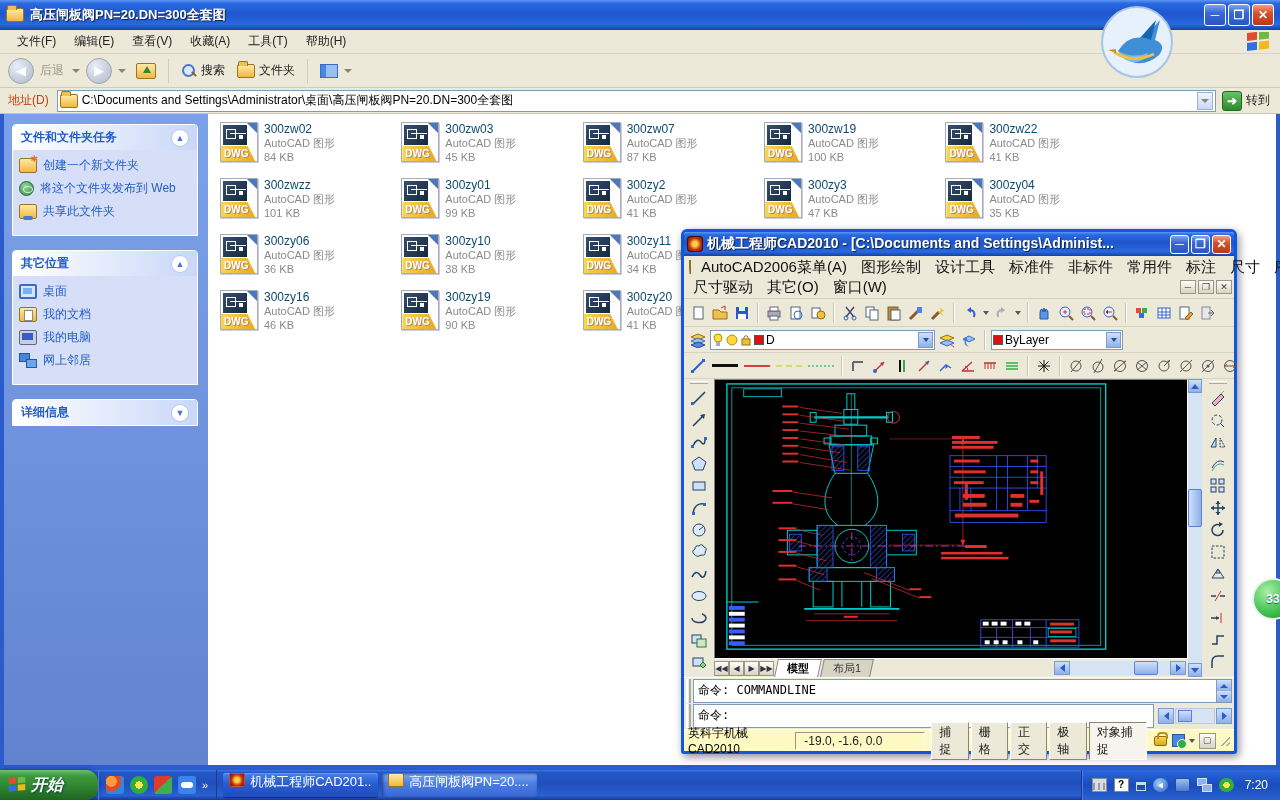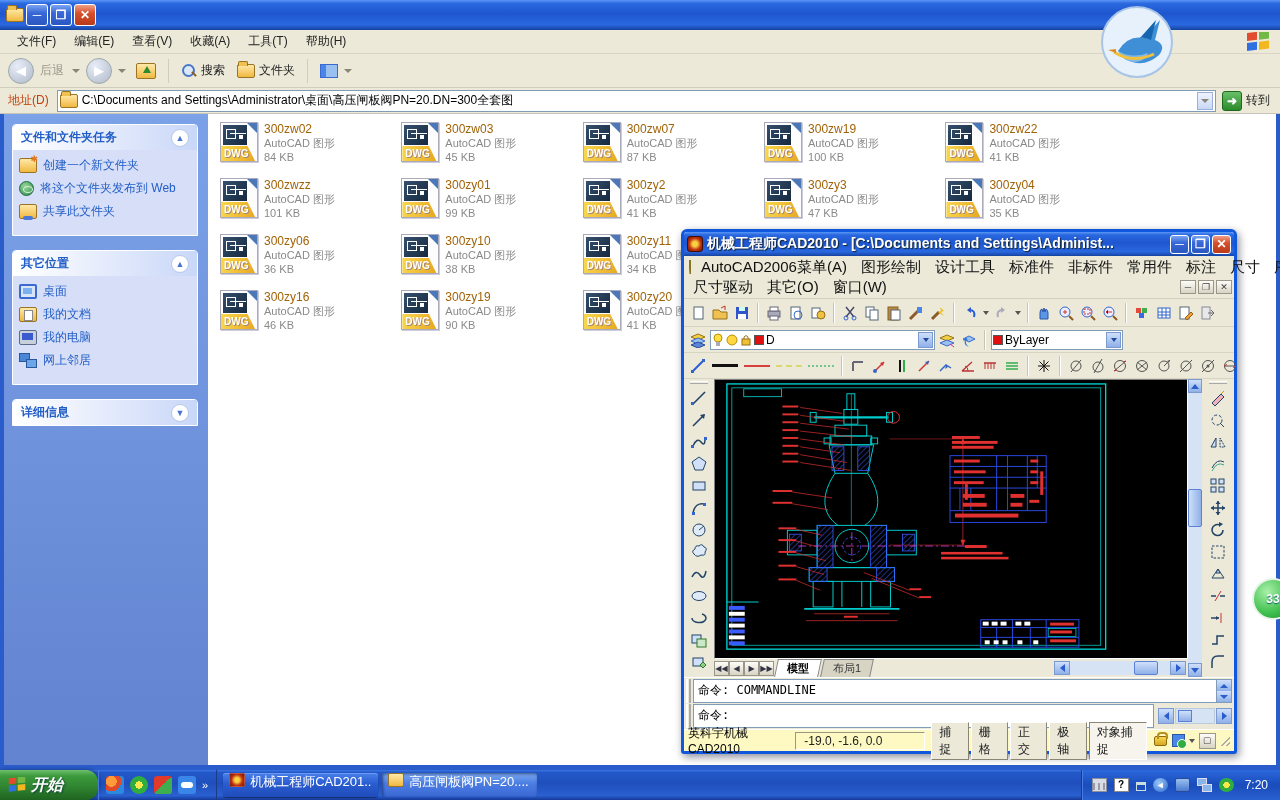--- a/index.html
+++ b/index.html
@@ -73,21 +73,21 @@
   .filearea{flex:1;position:relative;background:#fff;padding:6px 0 0 10px}
   .frow{height:56px;white-space:nowrap}
   .fitem{display:inline-flex;width:178px;height:52px;vertical-align:top;gap:6px;padding:2px}
   .dwg{position:relative;width:38px;height:40px;flex-shrink:0;background:#fdfdfd;border:1px solid #aab;box-shadow:1px 1px 0 #ccd}
   .dwg-g{position:absolute;left:2px;top:2px;width:24px;height:20px;background:linear-gradient(135deg,#35506e,#16283e);}
   .dwg-g:after{content:"";position:absolute;left:3px;top:4px;width:8px;height:8px;border:1px solid #fff;background:transparent;box-shadow:10px 3px 0 -3px #fff}
   .dwg-g:before{content:"";position:absolute;left:7px;top:8px;width:16px;height:1px;background:#fff}
   .dwg-fold{position:absolute;right:0;top:0;width:0;height:0;border-left:10px solid transparent;border-top:10px solid #4a78b8}
   .dwg-band{position:absolute;left:0;bottom:0;width:34px;height:15px;background:linear-gradient(100deg,#f8d850,#e8a820);clip-path:polygon(0 0,78% 0,100% 100%,0 100%);color:#fff;font-weight:bold;font-size:10px;padding-left:3px;line-height:15px;text-shadow:1px 1px 0 #a87;}
   .fmeta{display:flex;flex-direction:column;line-height:14px;overflow:hidden}
-  .fname{color:#a16207}
+  .fname{color:#0c4a6e}
   .ftype,.fsize{color:#8a8a8a;font-size:11px}
 
   
   .bird-badge{position:absolute;left:1100px;top:5px;width:74px;height:74px;z-index:40}
   .green-ball{position:absolute;right:-14px;top:578px;width:42px;height:42px;border-radius:50%;z-index:45;
     background:radial-gradient(circle at 35% 30%,#a8f0a8,#3fbf4f 60%,#208a30);border:2px solid #e8f4e8;
     display:flex;align-items:center;justify-content:center;color:#fff;font-weight:bold;font-size:12px;text-shadow:0 1px 1px #166}
 
   
   #cadwin{position:absolute;left:681px;top:229px;width:556px;height:525px;z-index:30;
@@ -201,20 +201,21 @@
   .ty-net:before{left:0;top:0}.ty-net:after{right:0;bottom:0}
   .ty-plus{border-radius:50%;background:radial-gradient(circle at 50% 50%,#ffe84a 30%,#2fae3f 32%)}
 </style>
 </head>
 <body>
 
 <div id="screen">
 
   <div class="xp-titlebar">
     <span class="ico-folder-open"></span>
+    <span class="xp-title-text">高压闸板阀PN=20.DN=300全套图</span>
     <span class="winbtn">─</span>
     <span class="winbtn">❐</span>
     <span class="winbtn close">✕</span>
   </div>
 
   <div class="xp-menubar">
 
   <span class="mitem">文件(F)</span>
       <span class="mitem">编辑(E)</span>
       <span class="mitem">查看(V)</span>

